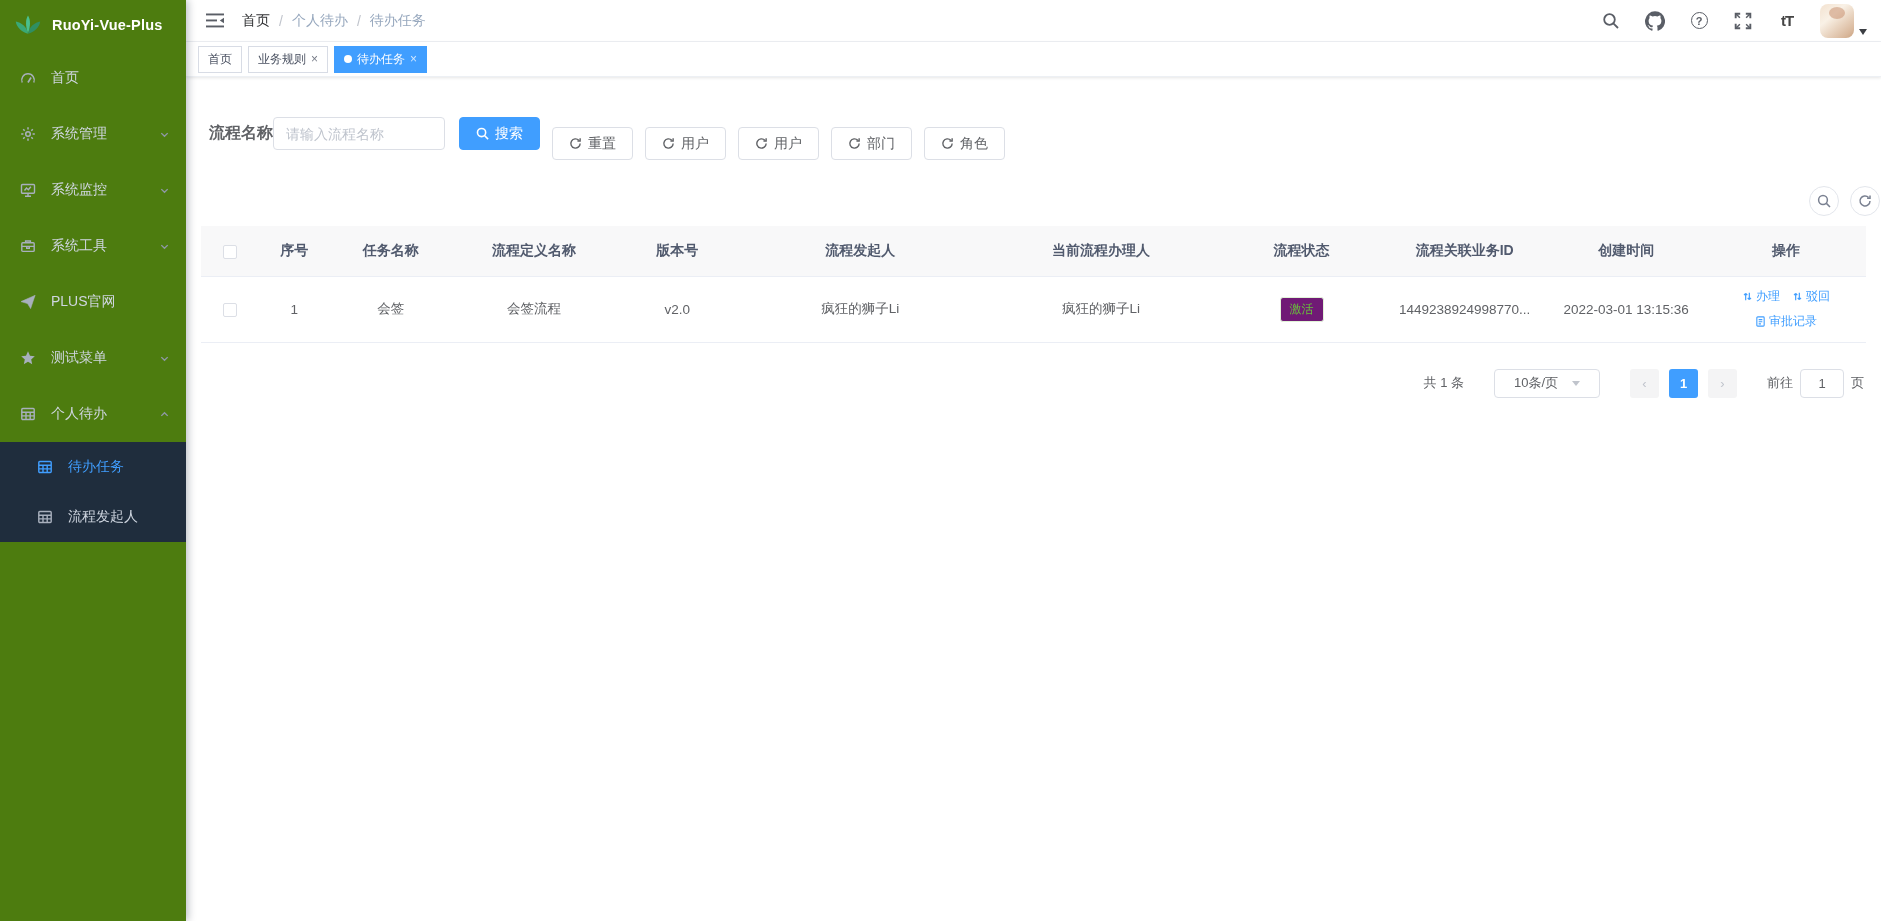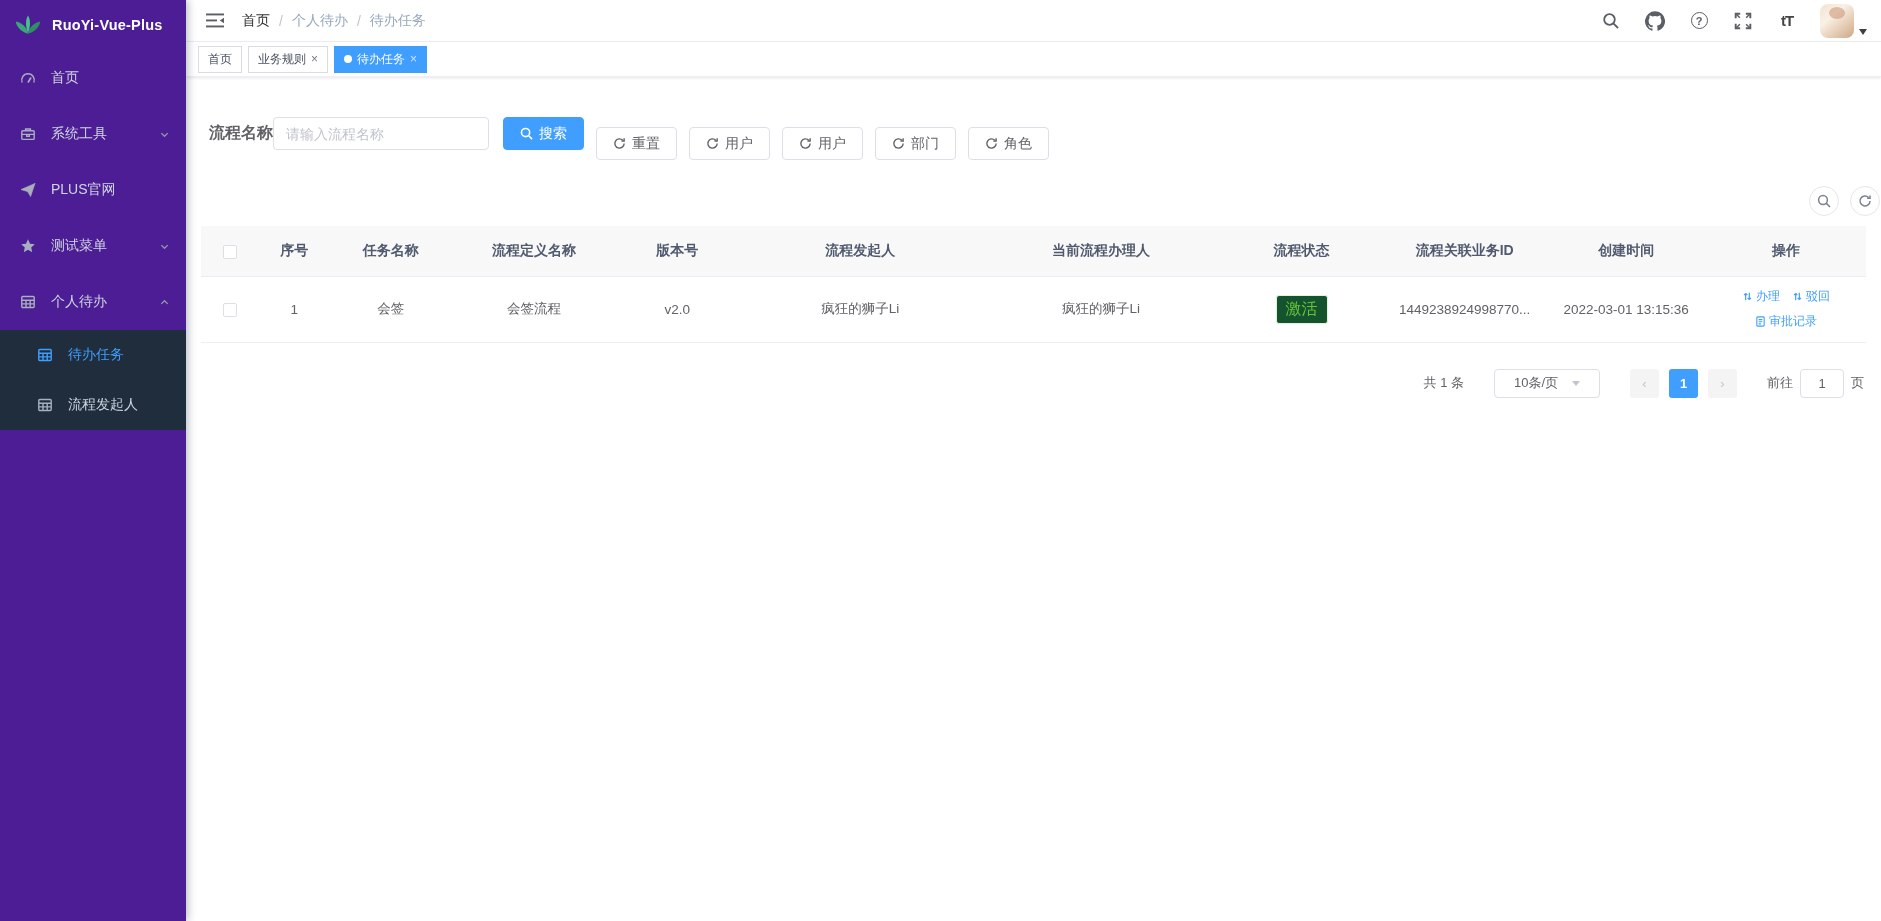--- a/index.html
+++ b/index.html
@@ -1,21 +1,21 @@
 <!DOCTYPE html>
 <html><head>
 <meta charset="utf-8">
 <style>
   * { box-sizing: border-box; margin: 0; padding: 0; }
   html,body { width:1881px; height:921px; overflow:hidden; }
   body { font-family:"Liberation Sans","DejaVu Sans",sans-serif; background:#fff; color:#606266; }
   .app { display:flex; width:100%; height:100%; }
 
   
-  .sidebar { width:186px; flex-shrink:0; background:#4c1d95; box-shadow:2px 0 8px rgba(0,21,41,.28); z-index:10; display:flex; flex-direction:column; }
+  .sidebar { width:186px; flex-shrink:0; background:#4d7c0f; box-shadow:2px 0 8px rgba(0,21,41,.28); z-index:10; display:flex; flex-direction:column; }
   .logo { height:50px; display:flex; align-items:center; padding:0 14px; gap:10px; cursor:pointer; }
   .logo-title { color:#fff; font-weight:bold; font-size:14.5px; letter-spacing:.2px; }
   .menu { flex:1; overflow:hidden; }
   .menu-item { height:56px; display:flex; align-items:center; padding:0 16px 0 19px; color:#cfd6e0; font-size:14px; cursor:pointer; }
   .menu-item .mi { width:17px; height:17px; margin-right:15px; color:#a8b0bd; display:flex; align-items:center; justify-content:center; flex-shrink:0; }
   .menu-item .arrow { margin-left:auto; color:#8f98a6; display:flex; }
   .submenu { background:#1f2d3d; }
   .submenu .menu-item { height:50px; padding-left:36px; }
   .submenu .menu-item.active { color:#409eff; }
   .submenu .menu-item.active .mi { color:#409eff; }
@@ -42,38 +42,38 @@
   .tag { height:27px; display:inline-flex; align-items:center; padding:0 9px; border:1px solid #d8dce5; background:#fff; color:#495060; font-size:12px; cursor:pointer; gap:5px; }
   .tag.active { background:#409eff; border-color:#409eff; color:#fff; }
   .tag .dot { width:8px; height:8px; border-radius:50%; background:#fff; }
   .tag .close { font-size:12px; line-height:1; opacity:.75; cursor:pointer; }
 
   .content { flex:1; padding:18px 15px 0 15px; background:#fff; position:relative; }
 
   
   .search-row { display:flex; align-items:center; margin:12px 0 0 8px; }
   .search-label { font-size:16px; font-weight:bold; color:#606266; }
-  .search-input { width:216px; height:33px; border:1px solid #dcdfe6; border-radius:4px; padding:0 12px; font-size:14px; color:#606266; outline:none; font-family:inherit; }
+  .search-input { width:172px; height:33px; border:1px solid #dcdfe6; border-radius:4px; padding:0 12px; font-size:14px; color:#606266; outline:none; font-family:inherit; }
   .search-input::placeholder { color:#bfc4cd; }
   .btn { height:33px; display:inline-flex; align-items:center; gap:6px; padding:0 16px; border-radius:4px; border:1px solid #dcdfe6; background:#fff; color:#606266; font-size:14px; cursor:pointer; font-family:inherit; }
   .btn svg { flex-shrink:0; }
   .btn.primary { background:#409eff; border-color:#409eff; color:#fff; }
   .btn + .btn { margin-left:12px;margin-top:20px; }
   .btn-search { margin-left:14px; }
 
   
   .table-tools { display:flex; justify-content:flex-end; align-items:center; gap:11px; margin:26px -14px 10px 0; }
   .circle-btn { width:30px; height:30px; border-radius:50%; border:1px solid #e3e6ec; background:#fff; display:flex; align-items:center; justify-content:center; color:#7a8191; cursor:pointer; }
 
   
   table { width:100%; border-collapse:collapse; table-layout:fixed; }
   thead th { background:#f8f8f9; color:#515a6e; font-size:14px; font-weight:bold; height:50px; text-align:center; border-bottom:1px solid #ebeef5; }
   tbody td { height:66px; text-align:center; font-size:13.5px; color:#606266; border-bottom:1px solid #ebeef5; }
   .checkbox { display:inline-block; width:14px; height:14px; border:1px solid #dcdfe6; border-radius:2px; background:#fff; cursor:pointer; vertical-align:middle; }
-  .tag-status { display:inline-block; padding:3px 9px; font-size:16px; color:#67c23a; background:#14532d; border:1px solid #e1f3d8; border-radius:3px; }
+  .tag-status { display:inline-block; padding:3px 9px; font-size:12px; color:#67c23a; background:#701a75; border:1px solid #e1f3d8; border-radius:3px; }
   .ellipsis { white-space:nowrap; overflow:hidden; text-overflow:ellipsis; }
   .ops { display:flex; flex-direction:column; gap:8px; align-items:center; }
   .ops-line { display:flex; gap:12px; }
   .op-link { display:inline-flex; align-items:center; gap:3px; color:#409eff; font-size:12px; cursor:pointer; }
 
   
   .pagination { display:flex; align-items:center; justify-content:flex-end; gap:30px; margin-top:26px; padding-right:2px; font-size:13px; color:#606266; }
   .pg-total { margin-right:0; }
   .pg-size { width:106px; height:29px; border:1px solid #dcdfe6; border-radius:4px; display:flex; align-items:center; justify-content:center; gap:14px; cursor:pointer; color:#606266; }
   .pg-size .sel-caret { width:0; height:0; border-left:4px solid transparent; border-right:4px solid transparent; border-top:5px solid #c0c4cc; }
@@ -104,21 +104,49 @@
       <div class="menu-item">
         <span class="mi">
           <svg width="16" height="16" viewBox="0 0 16 16" fill="none" stroke="currentColor" stroke-width="1.5">
               <path d="M2.2 12.5a6.3 6.3 0 1 1 11.6 0"></path>
               <path d="M8 12.5 L11 7.5" stroke-width="1.7"></path>
             </svg>
         </span>
         <span>首页</span>
       </div>
 
-
+      <div class="menu-item">
+        <span class="mi">
+          <svg width="16" height="16" viewBox="0 0 16 16" fill="none" stroke="currentColor" stroke-width="1.5">
+              <circle cx="8" cy="8" r="2.3"></circle>
+              <path d="M8 1.2v2.2M8 12.6v2.2M1.2 8h2.2M12.6 8h2.2M3.2 3.2l1.5 1.5M11.3 11.3l1.5 1.5M12.8 3.2l-1.5 1.5M4.7 11.3l-1.5 1.5"></path>
+            </svg>
+        </span>
+        <span>系统管理</span>
+        <span class="arrow">
+          <svg width="11" height="11" viewBox="0 0 12 12" fill="none" stroke="currentColor" stroke-width="1.5">
+              <path d="M2.5 4.5 L6 8 L9.5 4.5"></path>
+            </svg>
+        </span>
+      </div>
+
+      <div class="menu-item">
+        <span class="mi">
+          <svg width="16" height="16" viewBox="0 0 16 16" fill="none" stroke="currentColor" stroke-width="1.4">
+              <rect x="1.5" y="2.5" width="13" height="8.8" rx="1"></rect>
+              <path d="M5 14.2h6M8 11.3v2.9M4.5 8.5l2-2.4 1.8 1.6 2.6-3"></path>
+            </svg>
+        </span>
+        <span>系统监控</span>
+        <span class="arrow">
+          <svg width="11" height="11" viewBox="0 0 12 12" fill="none" stroke="currentColor" stroke-width="1.5">
+              <path d="M2.5 4.5 L6 8 L9.5 4.5"></path>
+            </svg>
+        </span>
+      </div>
 
       <div class="menu-item">
         <span class="mi">
           <svg width="16" height="16" viewBox="0 0 16 16" fill="none" stroke="currentColor" stroke-width="1.4">
               <rect x="1.8" y="4.8" width="12.4" height="8.6" rx="1"></rect>
               <path d="M5.6 4.8V3h4.8v1.8M1.8 8.4h12.4M6.7 8.4v1.8h2.6V8.4"></path>
             </svg>
         </span>
         <span>系统工具</span>
         <span class="arrow">

